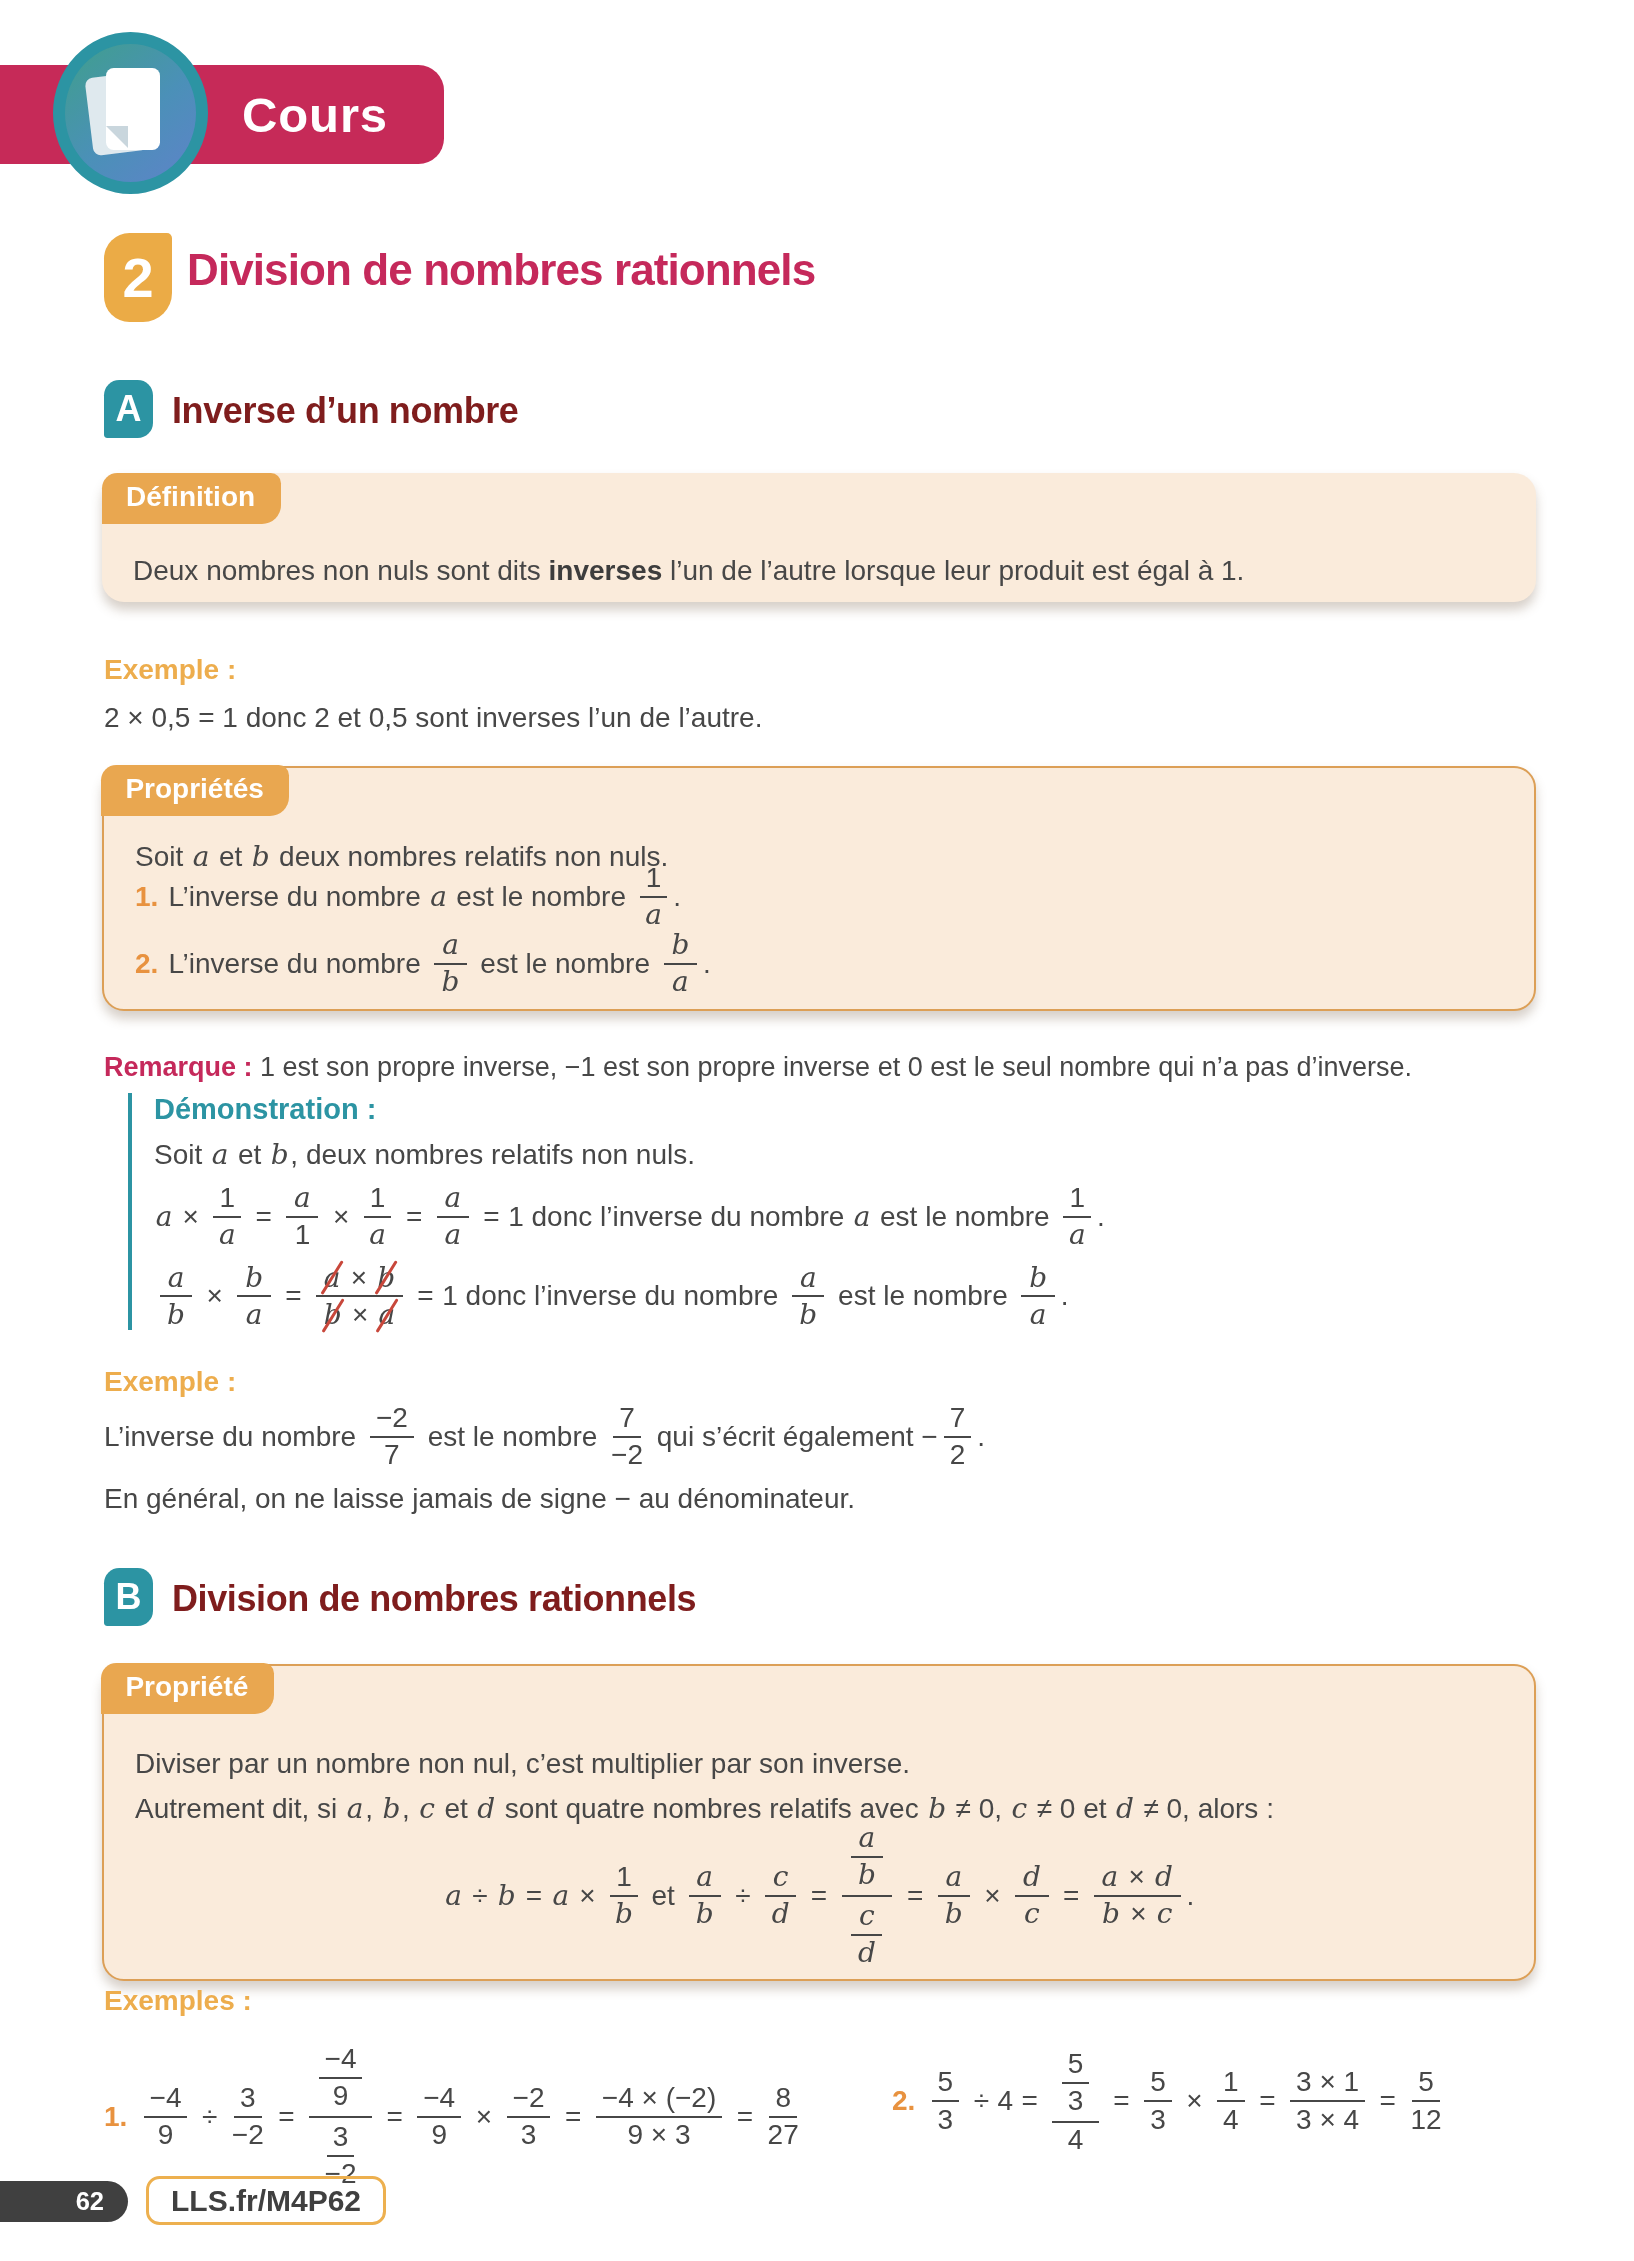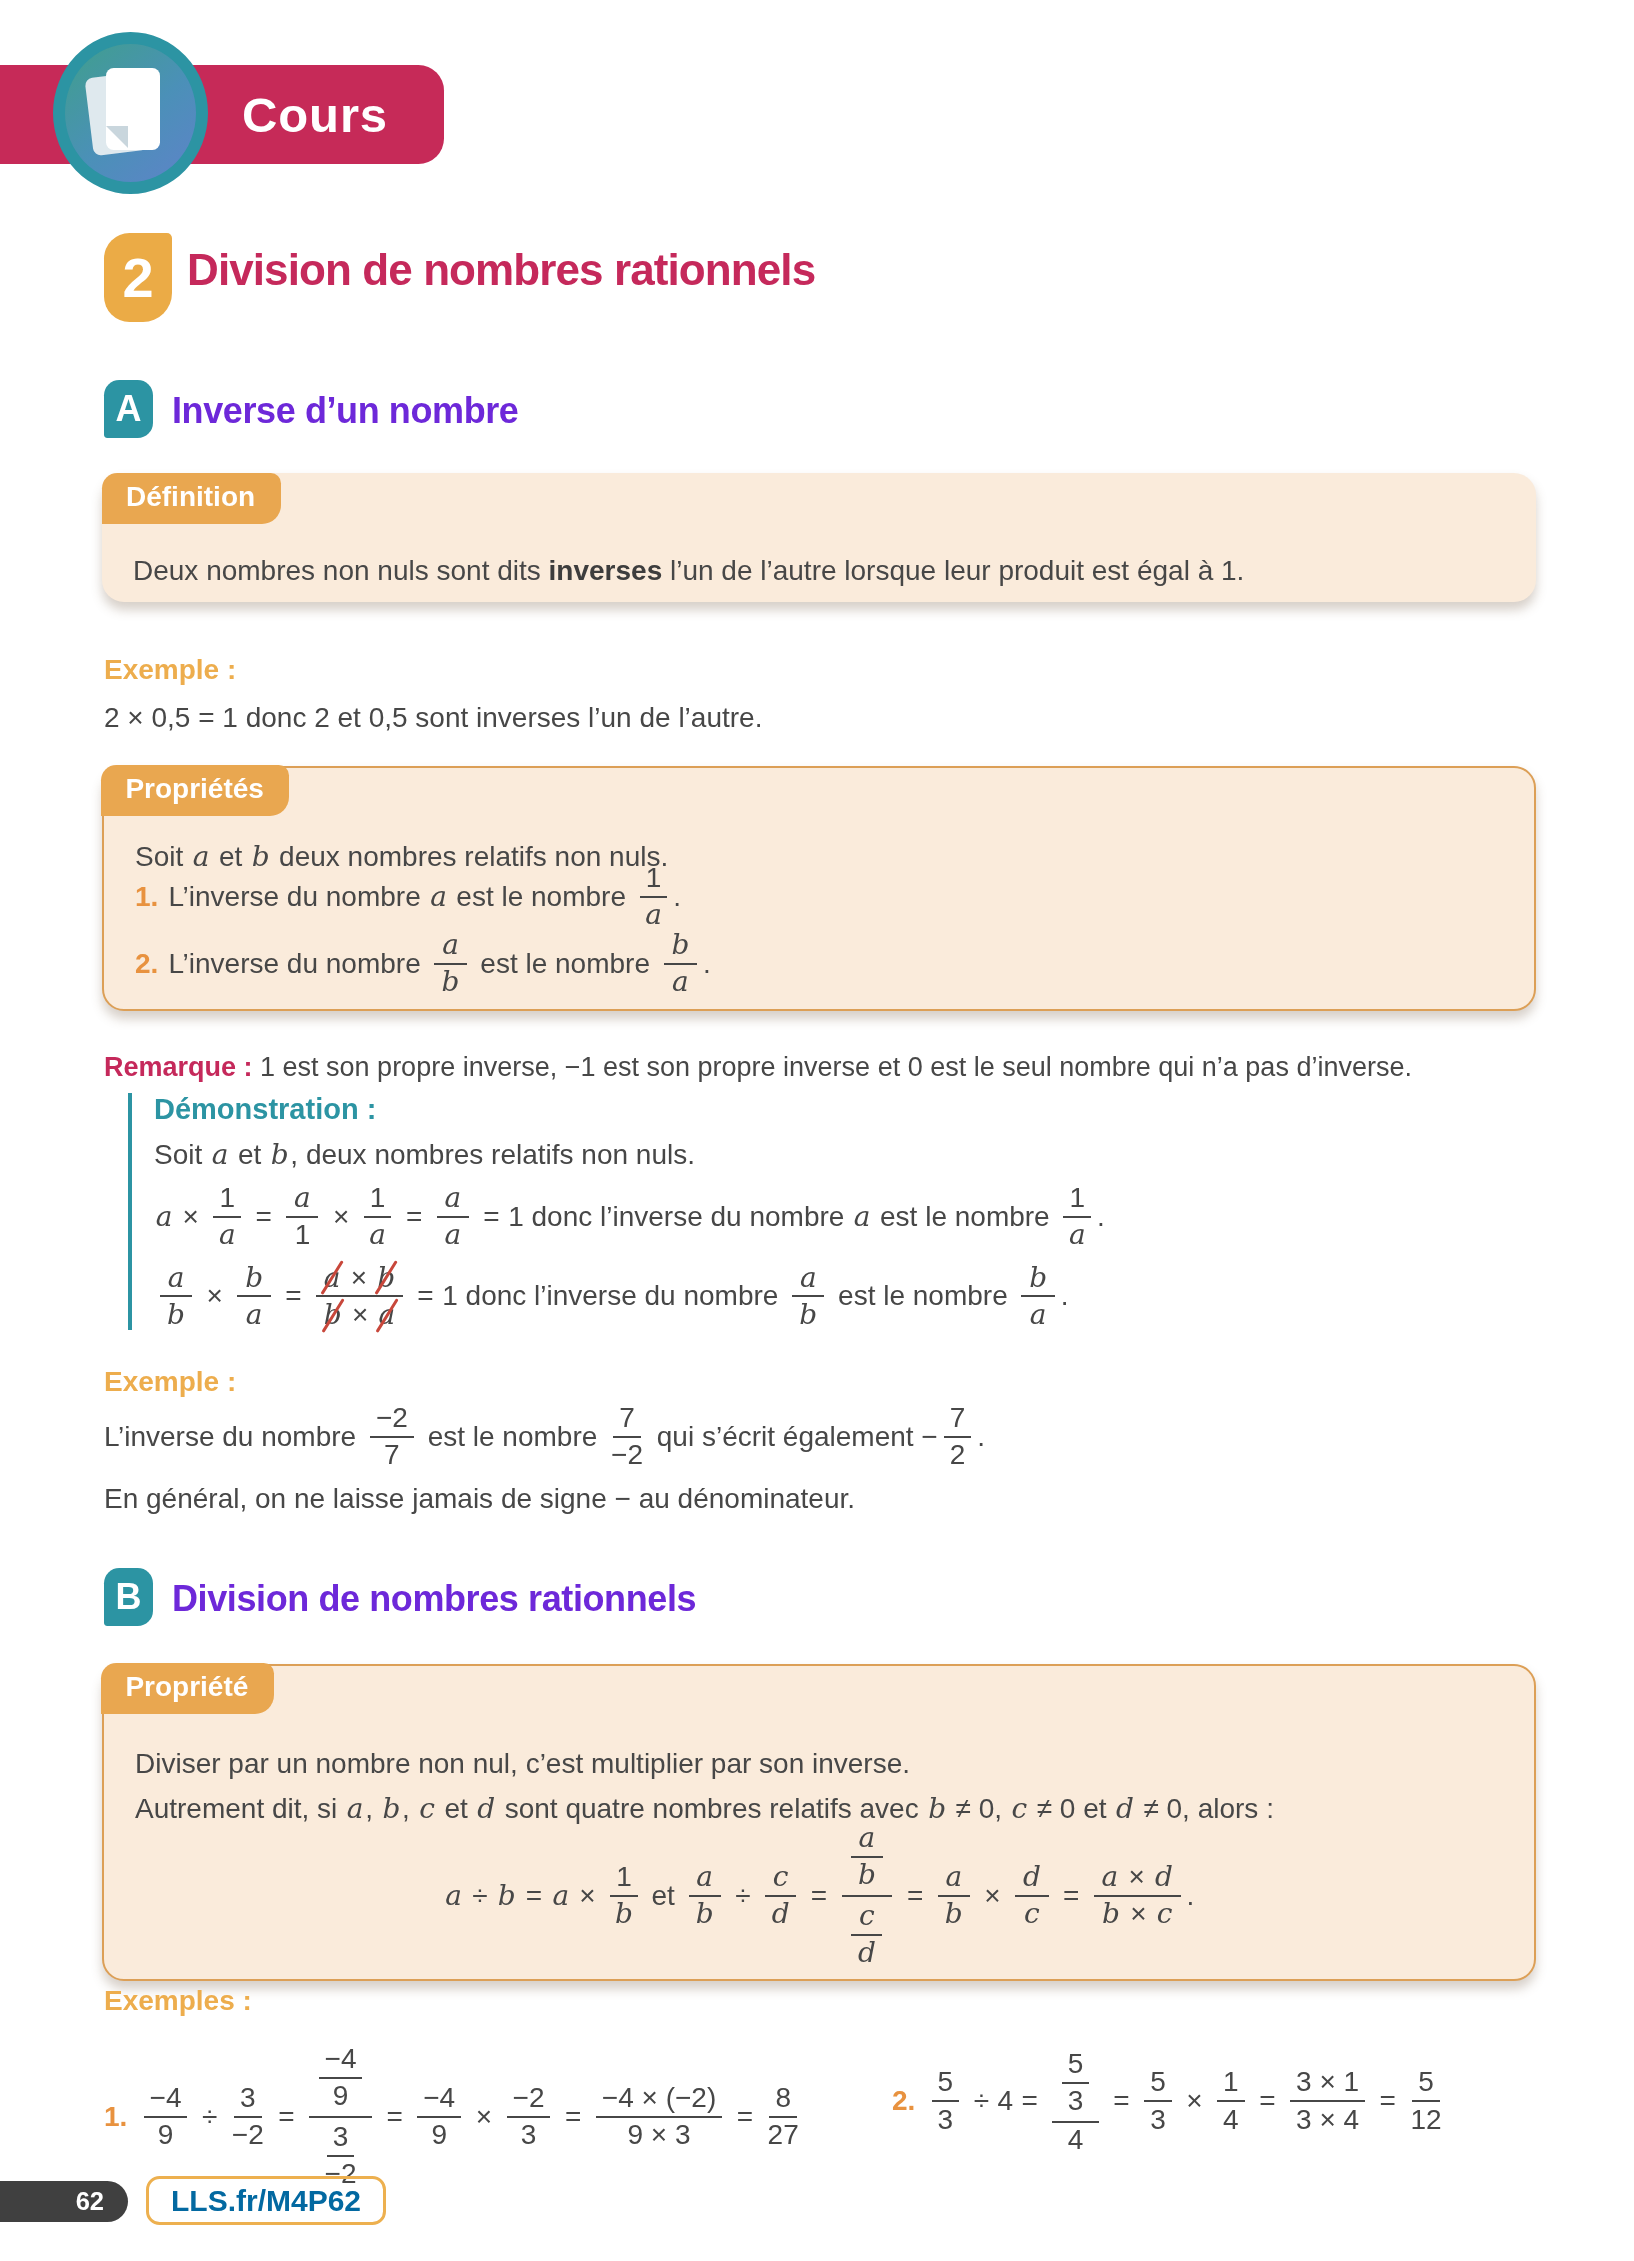--- a/index.html
+++ b/index.html
@@ -27,21 +27,21 @@
                  background:#EBAB46; border-radius:25.5px 5.1px 29px 25.5px;
                  display:flex; align-items:center; justify-content:center;
                  color:#ffffff; font-size:56px; font-weight:bold; }
   .title-text { position:absolute; left:187px; top:245px; font-size:44px; font-weight:bold;
                 color:#C5295B; letter-spacing:-0.9px; }
 
   
   .sec-badge { position:absolute; width:49px; height:58px; background:#2C94A3;
                border-radius:15.3px 15.3px 15.3px 3.4px; display:flex; align-items:center; justify-content:center;
                color:#ffffff; font-size:36px; font-weight:bold; }
-  .sec-title { position:absolute; font-size:36px; font-weight:bold; color:#6d28d9; letter-spacing:-0.4px; }
+  .sec-title { position:absolute; font-size:36px; font-weight:bold; color:#7f1d1d; letter-spacing:-0.4px; }
   .sec-a-badge { left:104px; top:380px; }
   .sec-a-title { left:172px; top:390px; }
   .sec-b-badge { left:104px; top:1568px; }
   .sec-b-title { left:172px; top:1578px; }
 
   
   .box { position:absolute; left:102px; width:1434px; background:#FAEBDB; border-radius:22px;
          box-shadow:0 7.7px 10.2px rgba(110,85,60,0.28); }
   .box.bordered { border:2.6px solid #DC9F56; }
   .tab { position:absolute; left:-2.6px; top:-2.6px; background:#E9A750; color:#ffffff;
@@ -88,21 +88,21 @@
   .ex2 { left:892px; top:2047px; }
 
   
   .page-pill { position:absolute; left:0; top:2181px; width:128px; height:41px;
                background:#404040; border-radius:0 22px 22px 0;
                display:flex; align-items:center; justify-content:flex-end; padding-right:24px;
                color:#ffffff; font-size:25.5px; font-weight:bold; }
   .link-pill { position:absolute; left:146px; top:2176px; height:49px;
                border:3.4px solid #EDB04F; border-radius:13.6px;
                display:flex; align-items:center; padding:0 22px;
-               color:#0369a1; font-size:30px; font-weight:bold; }
+               color:#404040; font-size:30px; font-weight:bold; }
 
   
   .tk-text { white-space:pre; }
   .tk-b { white-space:pre; font-weight:bold; color:#3d3d3d; }
   .tk-var { white-space:pre; font-family:"DejaVu Serif", serif; font-style:italic; padding:0 1.7px; }
   .tk-op { white-space:pre; margin:0 8.5px; }
   .frac { display:inline-flex; flex-direction:column; align-items:center; vertical-align:middle;
           margin:0 6px; line-height:1.08; }
   .frac .num { display:inline-flex; align-items:center; justify-content:center;
                padding:0 6px 2.6px; border-bottom:2.6px solid #474747; }

